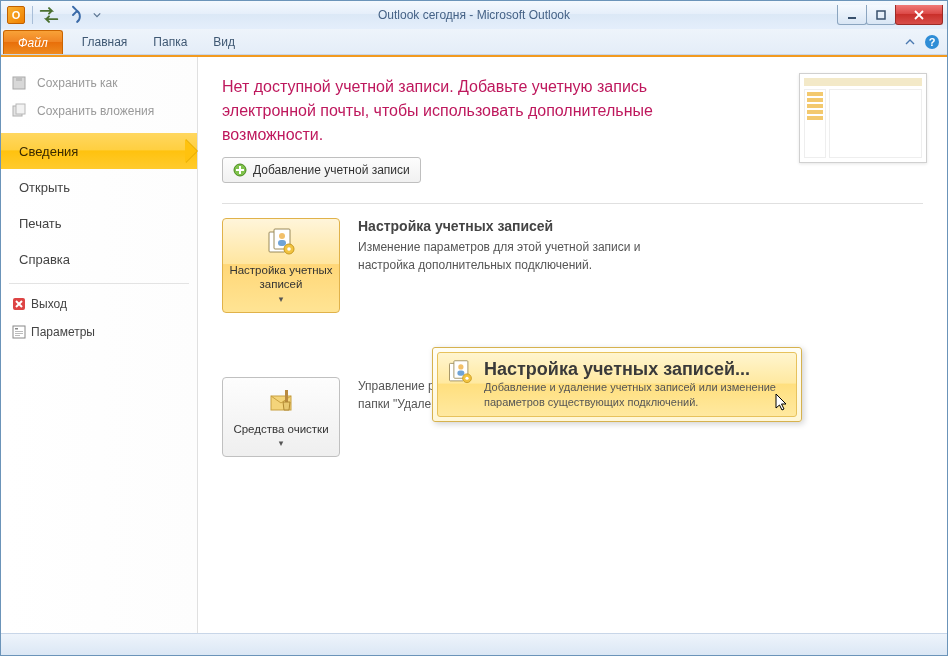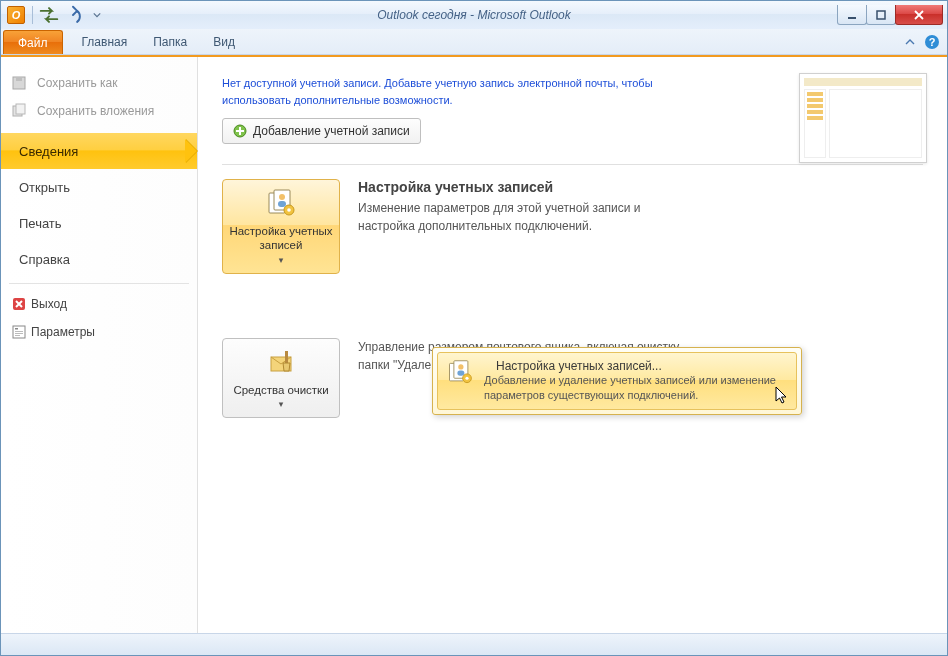--- a/index.html
+++ b/index.html
@@ -13,21 +13,20 @@
   position: relative;
 }
 
 
 .titlebar {
   height: 28px;
   background: linear-gradient(to bottom, #f4f9fe 0%, #e6effa 45%, #dbe8f6 46%, #e4eefb 100%);
   display: flex; align-items: center;
   padding: 0 4px;
   position: relative;
-  font-style: italic;
 }
 .qat { display: flex; align-items: center; gap: 2px; }
 .qat-btn {
   width: 22px; height: 22px;
   display: flex; align-items: center; justify-content: center;
   border-radius: 3px;
 }
 .outlook-logo {
   width: 18px; height: 18px;
   background: linear-gradient(135deg,#f9b233 0%, #f08000 100%);
@@ -66,20 +65,21 @@
 }
 .filetab {
   height: 24px;
   padding: 0 14px;
   background: linear-gradient(to bottom,#f8a238 0%,#f08423 48%,#e86f0a 49%,#ef8a1e 100%);
   color:#fff; font-size:12px;
   display:flex; align-items:center;
   border:1px solid #ca6400; border-bottom:none;
   border-radius: 3px 3px 0 0;
   margin-right: 6px;
+  font-style: italic;
 }
 .ribbontab {
   height: 24px; padding: 0 13px;
   font-size:12px; color:#3f5873;
   display:flex; align-items:center;
   border-radius: 3px 3px 0 0;
 }
 .ribbon-right { position:absolute; right:6px; top:4px; display:flex; gap:4px; }
 .rr-btn { width:18px; height:18px; display:flex; align-items:center; justify-content:center; }
 
@@ -127,21 +127,21 @@
   filter: drop-shadow(1px 0 0 #e0a800);
 }
 
 
 .page {
   flex:1; padding: 18px 24px;
   position:relative;
   overflow:hidden;
 }
 h1.page-title { font-size: 22px; font-weight:normal; color:#6b6b6b; margin-bottom: 6px;}
-.page-desc { font-size: 11px; color:#1d4ed8; line-height:1.5; max-width: 470px; margin-bottom: 10px;}
+.page-desc { font-size: 16px; color:#be185d; line-height:1.5; max-width: 470px; margin-bottom: 10px;}
 
 .btn {
   display:inline-flex; align-items:center; gap:6px;
   height: 26px; padding: 0 10px;
   font-size:12px; color:#333;
   background: linear-gradient(to bottom,#fdfdfd,#f1f1f1);
   border:1px solid #bfbfbf; border-radius:3px;
 }
 
 .page hr { margin: 20px 0 14px; border:none; border-top:1px solid #e0e0e0;}
@@ -178,21 +178,21 @@
   padding: 4px;
 }
 .dd-item {
   display:flex; gap:10px;
   padding: 6px 8px;
   border:1px solid transparent; border-radius:3px;
   background: linear-gradient(to bottom,#fff5cf 0%,#ffe9a0 48%,#ffdf7e 49%,#ffe9a0 100%);
   border-color:#e7c25c;
 }
 .dd-item .dd-ico { width:28px; height:28px; display:flex; align-items:center; justify-content:center; flex-shrink:0;}
-.dd-item .dd-txt .dd-title { font-size:12px; font-weight:400; color:#3a3a3a;margin-left:12px;}
+.dd-item .dd-txt .dd-title { font-size:18px; font-weight:700; color:#3a3a3a;}
 .dd-item .dd-txt .dd-desc { font-size:11px; color:#555; line-height:1.35; }
 .cursor { position:absolute; right:10px; bottom:8px; pointer-events:none;}
 
 
 .preview {
   position:absolute; top: 16px; right: 20px;
   width: 128px; height: 90px;
   border:1px solid #d0d0d0;
   background:#fff;
   box-shadow: 0 1px 3px rgba(0,0,0,.1);

